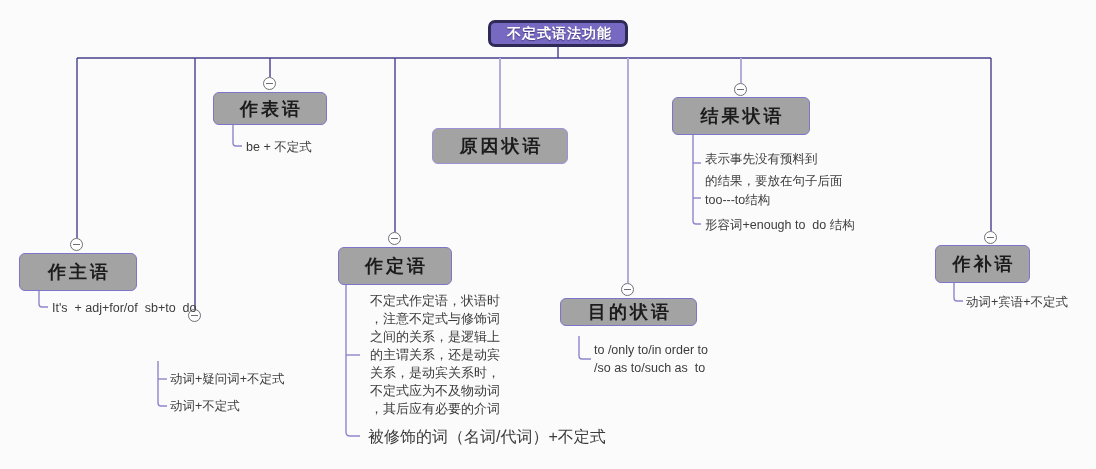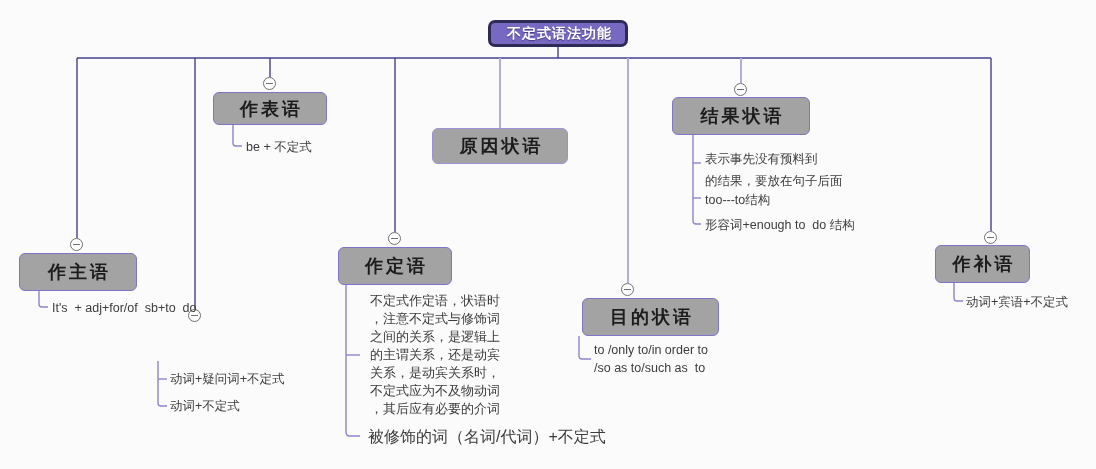--- a/index.html
+++ b/index.html
@@ -42,21 +42,21 @@
     font-size: 14px;
     letter-spacing: 1px;
     text-shadow: 0 1px 1px rgba(30,25,70,0.55);
   }
   #n-root        { left: 488px; top: 20px;  width: 140px; height: 27px; }
   #n-subject     { left: 19px;  top: 253px; width: 118px; height: 38px; }
   #n-object      { left: 138px; top: 324px; width: 114px; height: 37px; }
   #n-predicative { left: 213px; top: 92px;  width: 114px; height: 33px; }
   #n-attributive { left: 338px; top: 247px; width: 114px; height: 38px; }
   #n-reason      { left: 432px; top: 128px; width: 136px; height: 36px; border-color: #9a94d6; }
-  #n-purpose     { left: 560px; top: 298px; width: 137px; height: 38px; margin-left: 22px; }
+  #n-purpose     { left: 560px; top: 298px; width: 137px; height: 28px; }
   #n-result      { left: 672px; top: 97px;  width: 138px; height: 38px; }
   #n-complement  { left: 935px; top: 245px; width: 95px; height: 38px; }
 
   
   .minus {
     position: absolute;
     box-sizing: border-box;
     width: 13px; height: 13px;
     border: 1.5px solid #6f6f78;
     border-radius: 50%;

